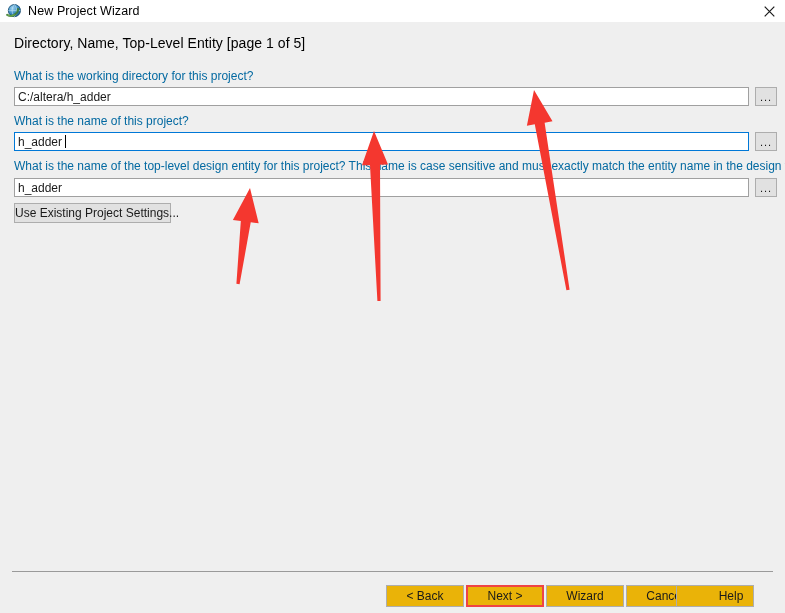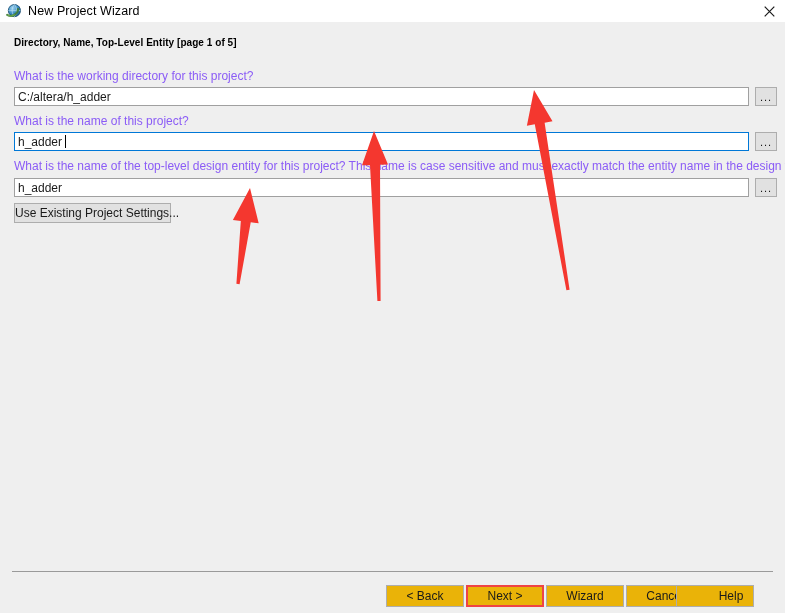--- a/index.html
+++ b/index.html
@@ -69,41 +69,41 @@
     position: absolute;
     left: 0; top: 22px;
     width: 785px;
     height: 41px;
     background: #efefef;
     display: flex;
     align-items: center;
   }
   .page-title {
     margin-left: 14px;
-    font-size: 10px;
-    font-weight: bold;
+    font-size: 14px;
+    font-weight: normal;
     color: #000000;
     letter-spacing: 0.05px;
     white-space: nowrap;
   }
 
   
   .content {
     position: absolute;
     left: 0; top: 63px;
     width: 785px;
     height: 508px;
     background: #efefef;
   }
 
   .field-label {
     position: absolute;
     left: 14px;
     font-size: 12px;
-    color: #8b5cf6;
+    color: #0369a1;
     white-space: nowrap;
     line-height: 14px;
   }
 
   .input-row {
     position: absolute;
     left: 14px;
     height: 19px;
   }
   .text-input {

